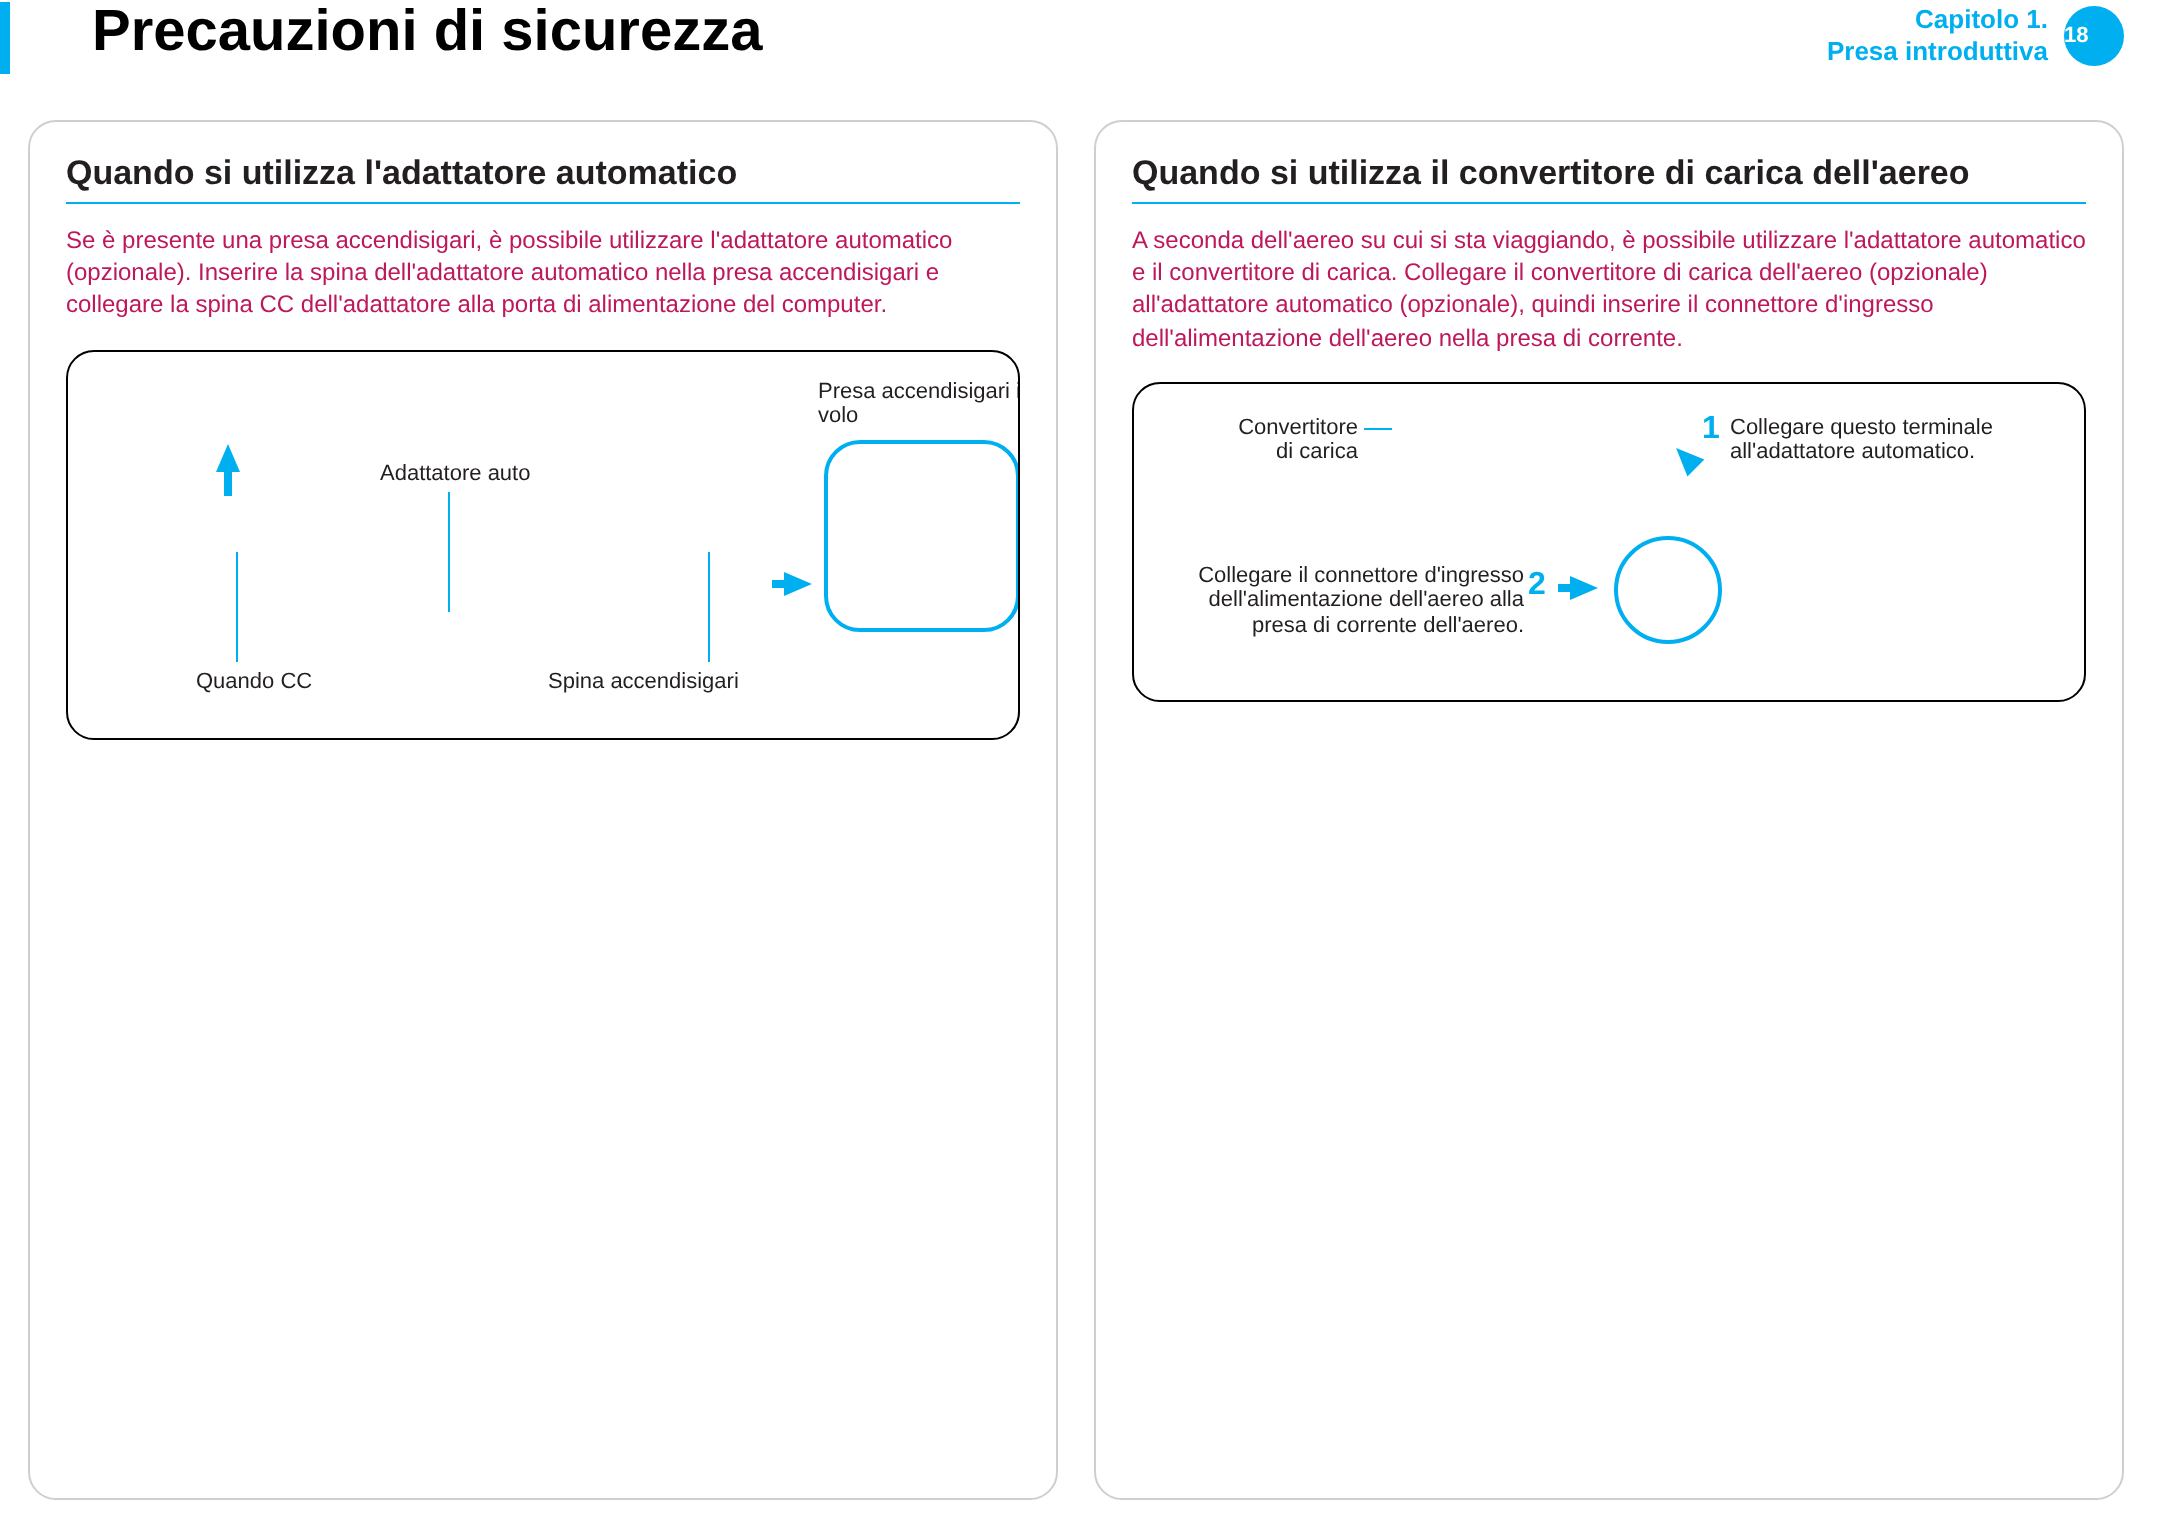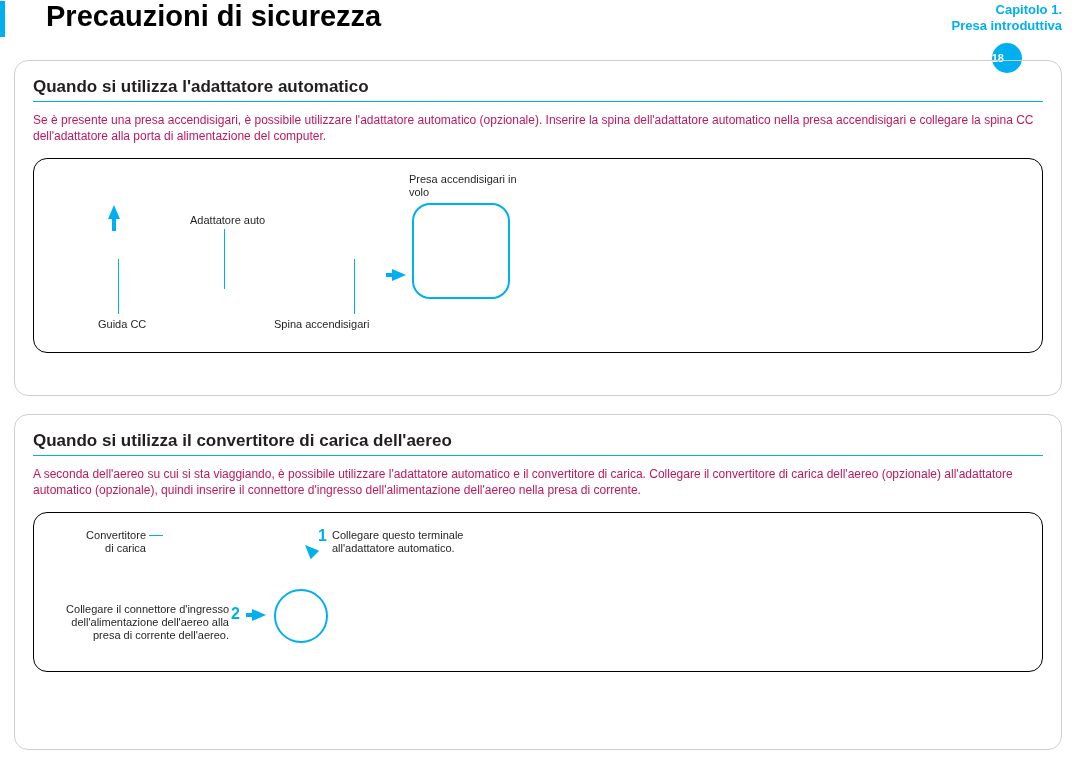--- a/index.html
+++ b/index.html
@@ -30,21 +30,20 @@
     font-weight: 700;
     color: #000;
     margin-left: 32px;
   }
   .chapter-block {
     position: absolute;
     right: 18px; top: 2px;
     display: flex;
     align-items: center;
     gap: 8px;
-    flex-direction: column;
   }
   .chapter-text {
     text-align: right;
     color: #00aff0;
     font-weight: 700;
     font-size: 13px;
     line-height: 1.25;
   }
   .page-badge {
     background: #00aff0;
@@ -56,21 +55,20 @@
     display: flex;
     align-items: center;
   }
   .panels {
     position: absolute;
     left: 14px; right: 18px;
     top: 60px;
     display: flex;
     gap: 18px;
     height: 690px;
-    flex-direction: column;
   }
   .panel {
     flex: 1;
     border: 1px solid #cfcfcf;
     border-radius: 14px;
     padding: 16px 18px;
     position: relative;
   }
   .panel h2 {
     font-size: 17px;
@@ -190,21 +188,21 @@
 
         <div class="arrow-right" style="left:358px; top:110px;"></div>
         <div class="stub-h" style="left:352px; top:114px; width:6px;"></div>
 
         <div class="label" style="left:156px; top:55px;">Adattatore auto</div>
         <div class="leader" style="left:190px; top:70px; height:60px;"></div>
 
         <div class="label" style="left:240px; top:159px;">Spina accendisigari</div>
         <div class="leader" style="left:320px; top:100px; height:55px;"></div>
 
-        <div class="label" style="left:64px; top:159px;">Guida CC</div>
+        <div class="label" style="left:64px; top:159px;">Quando CC</div>
         <div class="leader" style="left:84px; top:100px; height:55px;"></div>
 
         <div class="arrow-up" style="left:74px; top:46px;"></div>
         <div class="stub-v" style="left:78px; top:60px; height:12px;"></div>
 
       </div>
     </div>
 
     <div class="panel">
       <h2>Quando si utilizza il convertitore di carica dell'aereo</h2>

